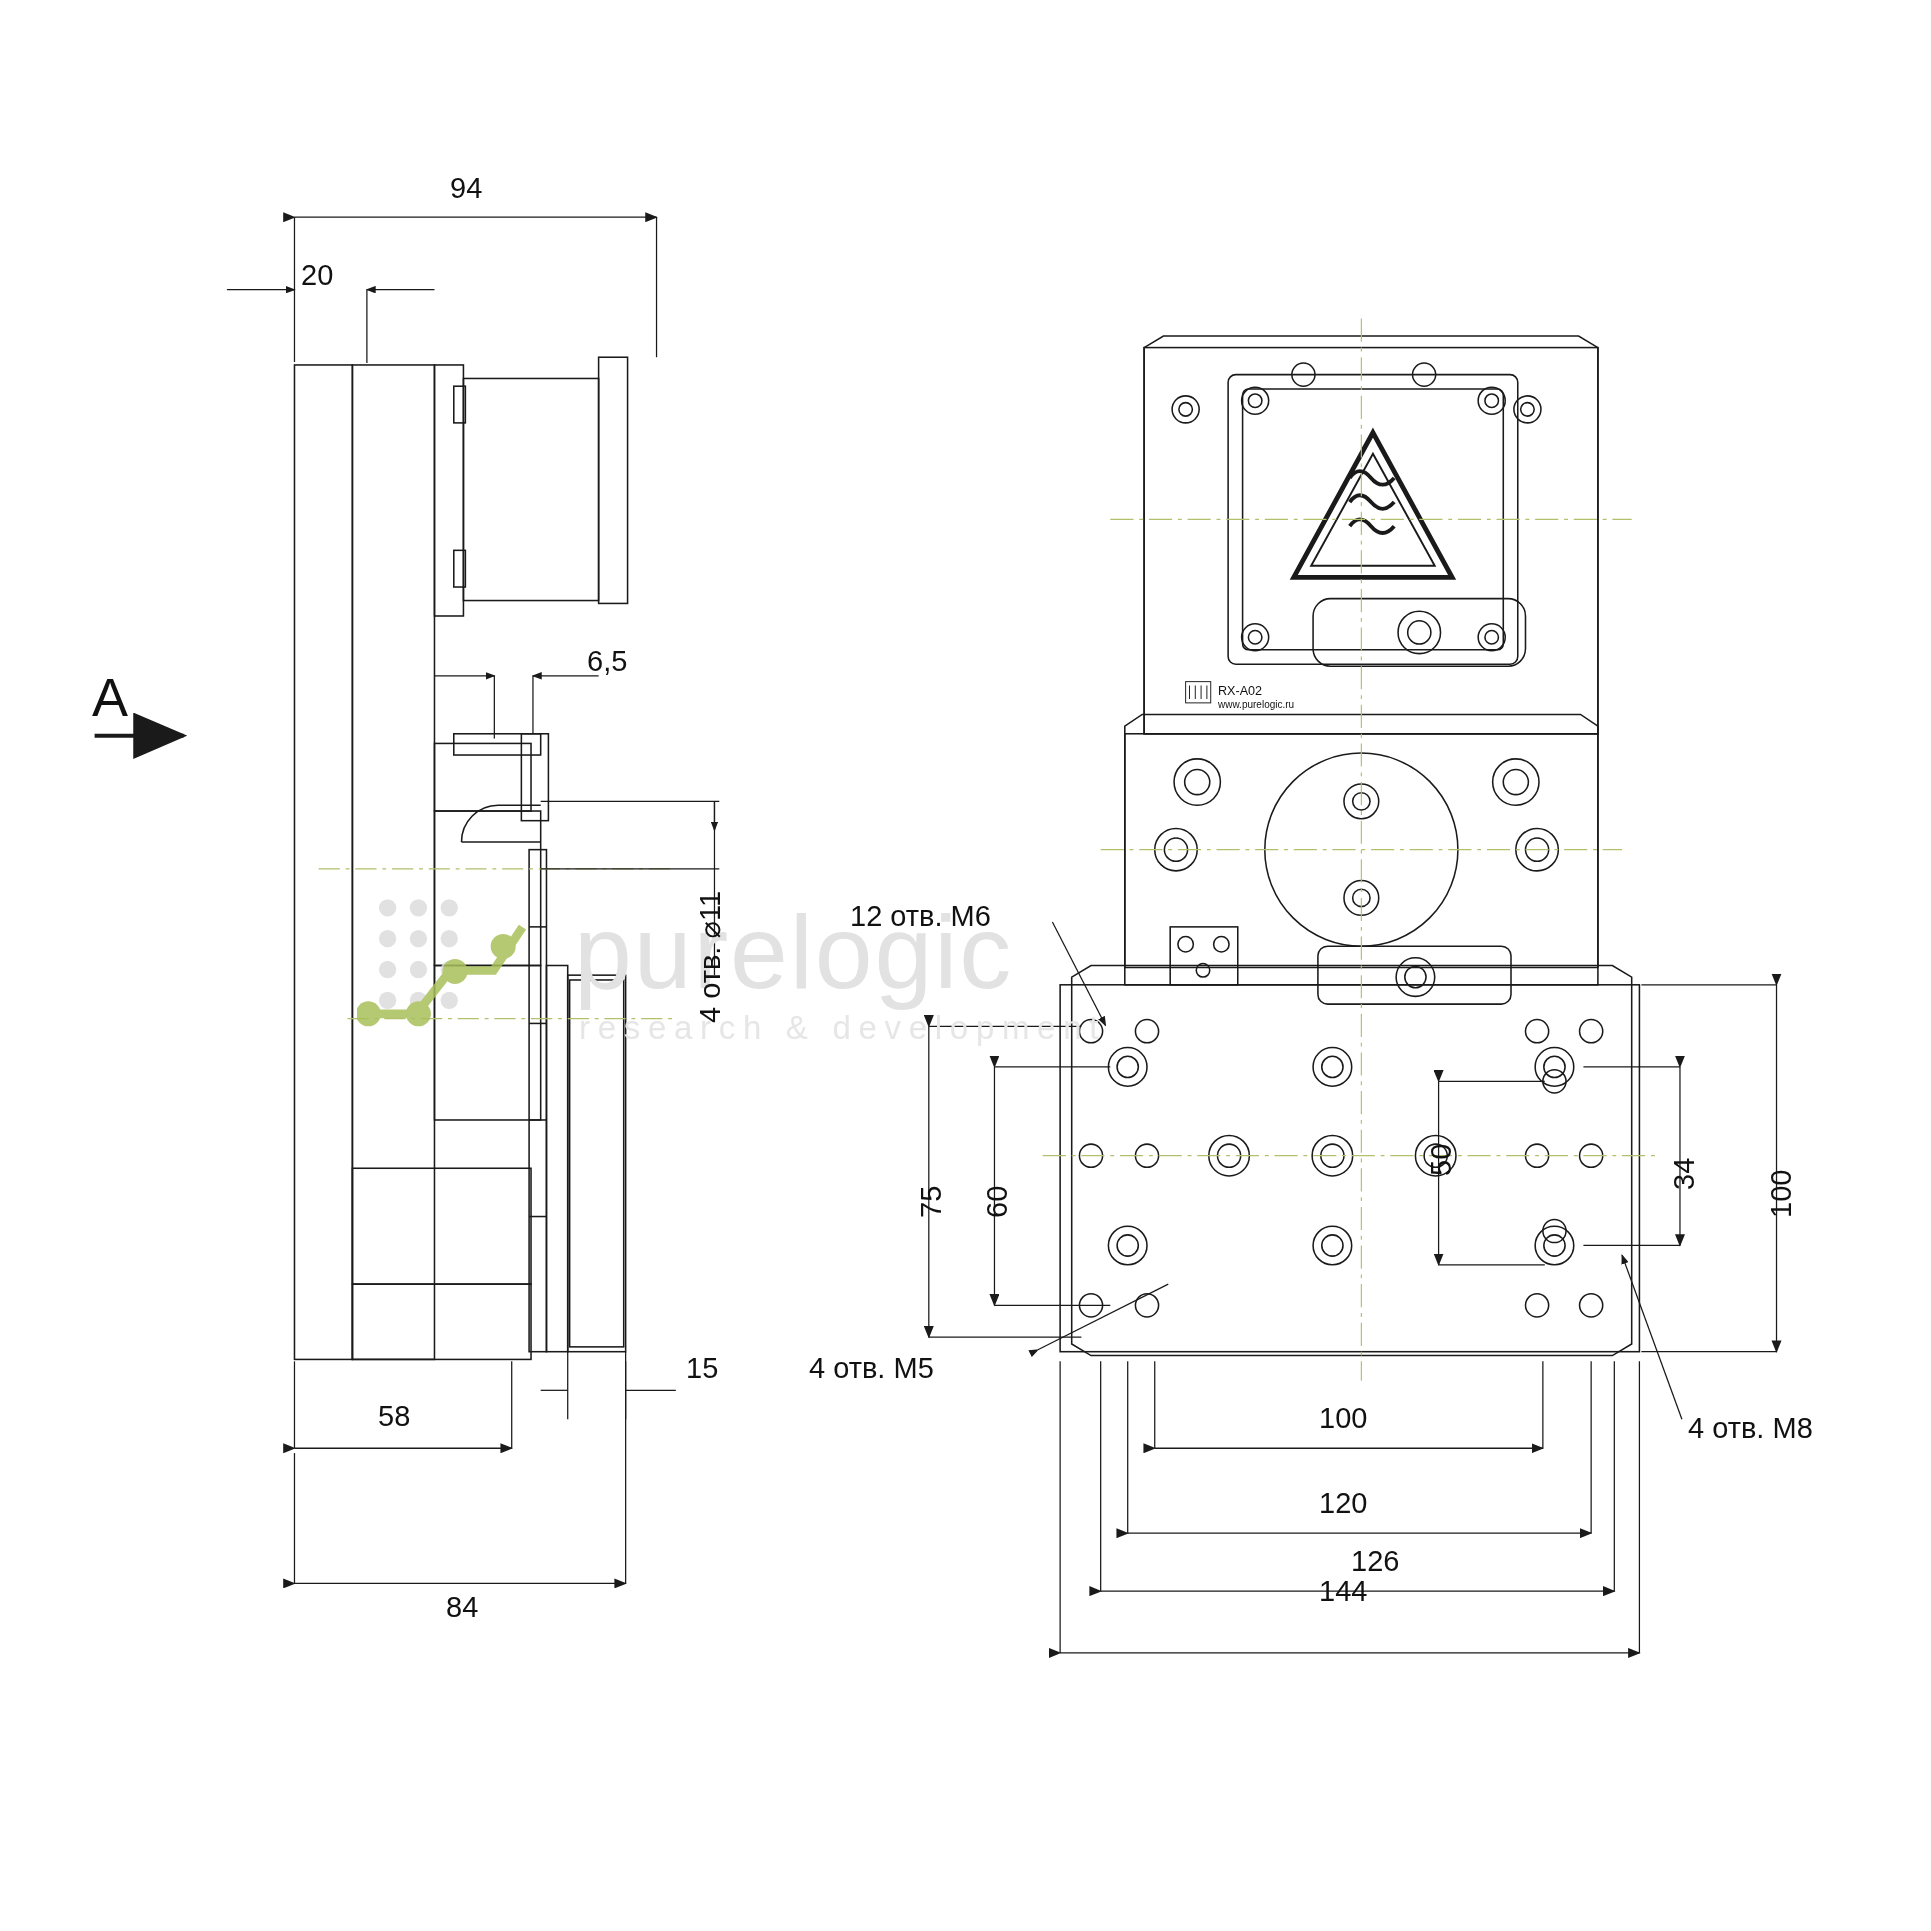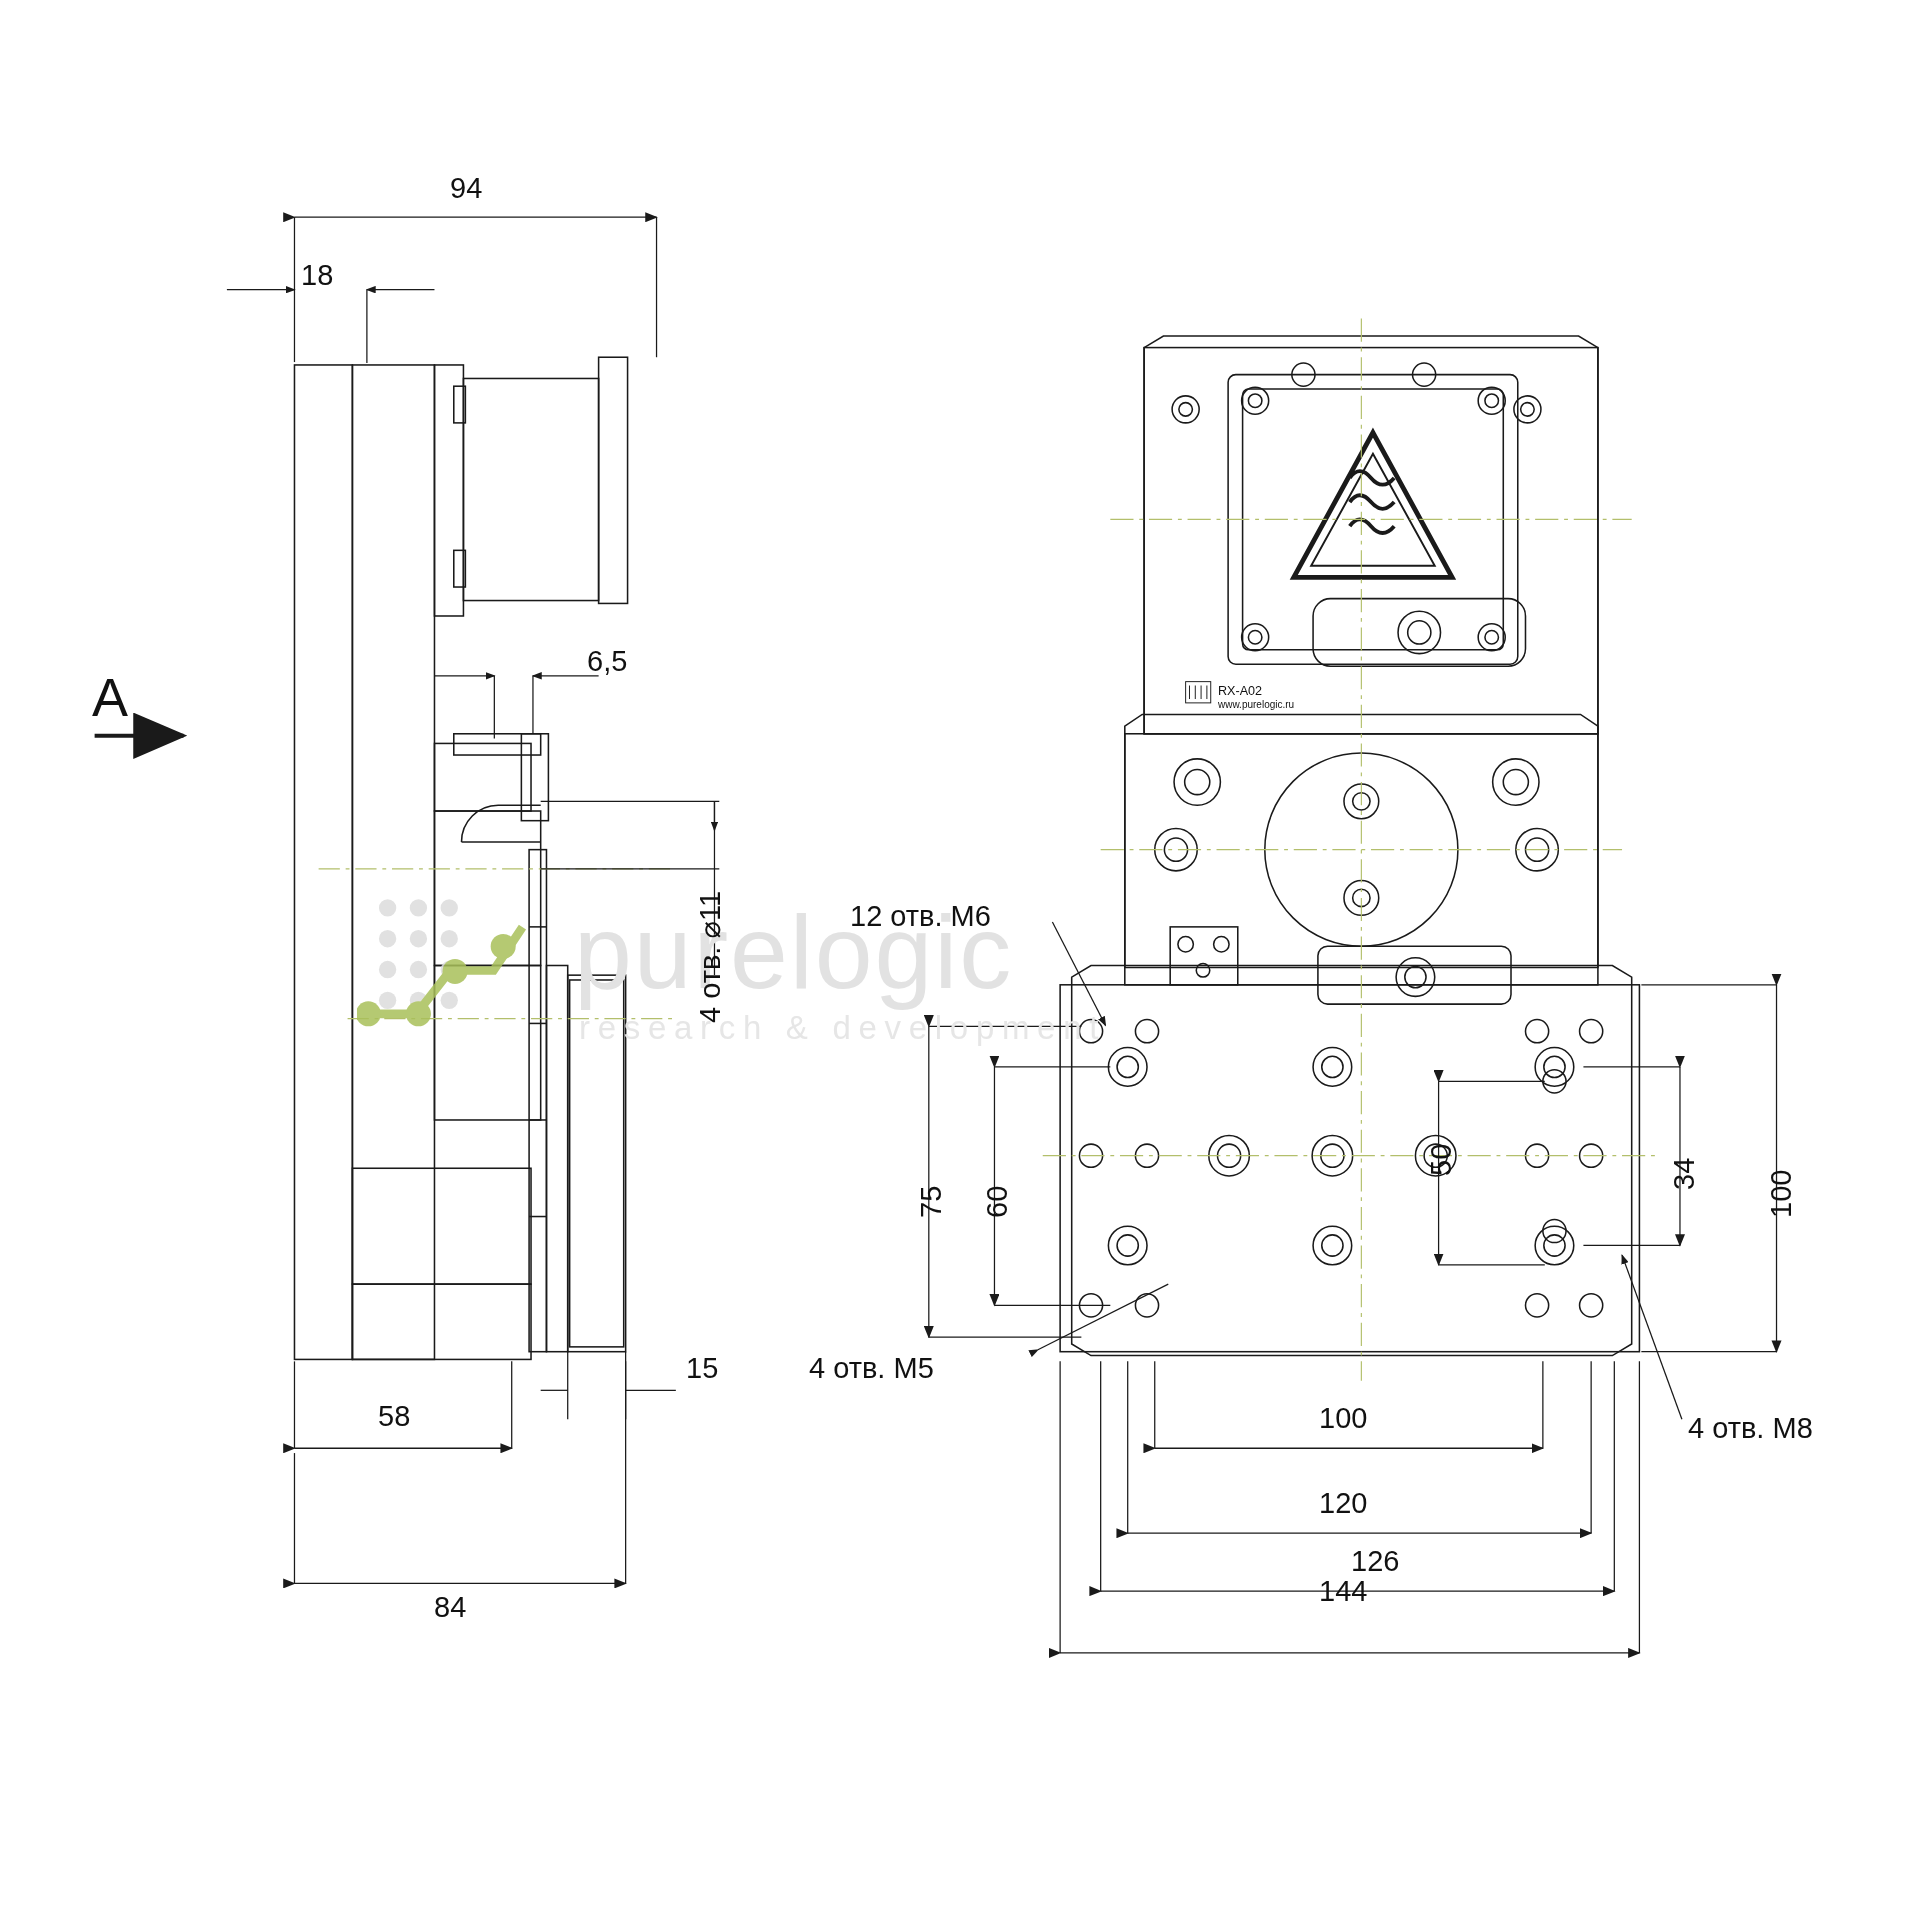--- a/index.html
+++ b/index.html
@@ -294,25 +294,25 @@
       <circle cx="10" cy="140" r="13"></circle>
         <circle cx="62" cy="140" r="13"></circle>
       <circle cx="100" cy="96" r="13"></circle>
         <circle cx="150" cy="70" r="13"></circle>
     </g>
   </svg>
 
   <div class="letterA" style="left:92px;top:666px;">A</div>
 
   <div class="dimtext" style="left:450px;top:172px;">94</div>
-  <div class="dimtext" style="left:301px;top:259px;">18</div>
+  <div class="dimtext" style="left:301px;top:259px;">20</div>
   <div class="dimtext" style="left:587px;top:645px;">6,5</div>
   <div class="dimtext rot" style="left:693px;top:1023px;">4 отв. ⌀11</div>
   <div class="dimtext" style="left:378px;top:1400px;">58</div>
-  <div class="dimtext" style="left:434px;top:1591px;">84</div>
+  <div class="dimtext" style="left:446px;top:1591px;">84</div>
   <div class="dimtext" style="left:686px;top:1352px;">15</div>
 
   <div class="dimtext" style="left:850px;top:900px;">12 отв. М6</div>
   <div class="dimtext" style="left:809px;top:1352px;">4 отв. М5</div>
   <div class="dimtext" style="left:1688px;top:1412px;">4 отв. М8</div>
 
   <div class="dimtext rot" style="left:915px;top:1218px;">75</div>
   <div class="dimtext rot" style="left:981px;top:1218px;">60</div>
   <div class="dimtext rot" style="left:1425px;top:1176px;">50</div>
   <div class="dimtext rot" style="left:1668px;top:1190px;">34</div>

